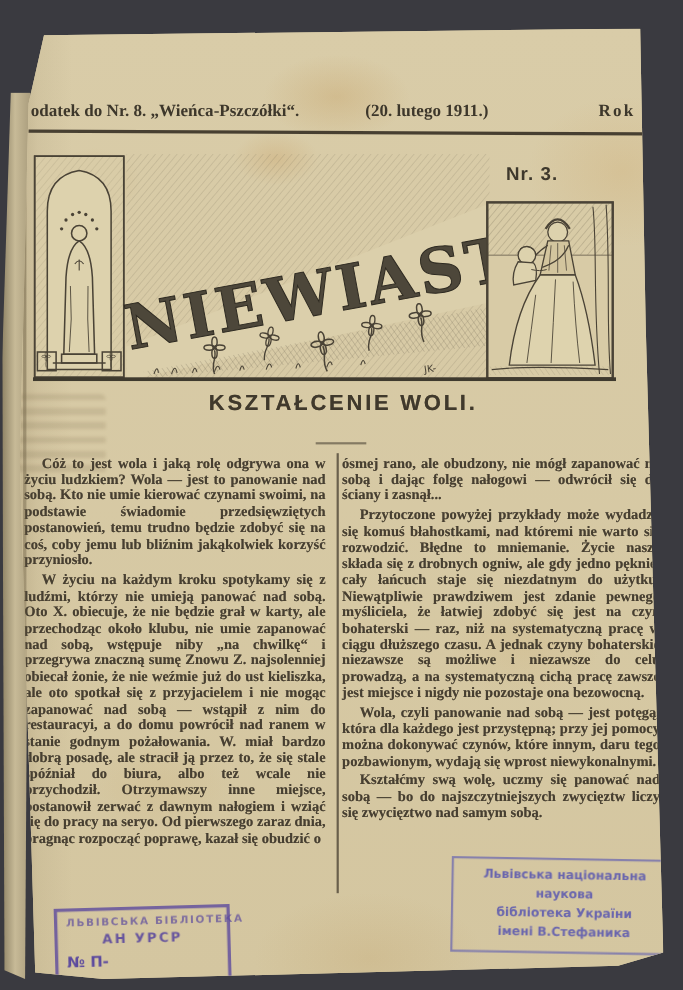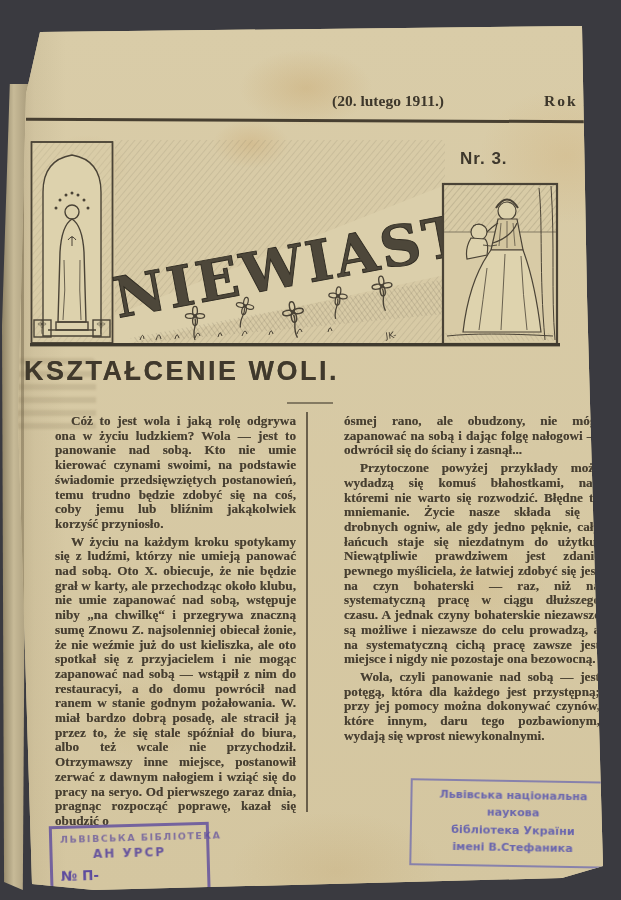--- a/index.html
+++ b/index.html
@@ -36,35 +36,35 @@
   }
   .header{position:absolute;top:66px;left:20px;right:10px;height:22px;
     font-weight:bold;font-size:15.5px;color:#3d372b;white-space:nowrap;}
   .h-left{position:absolute;left:2px;}
   .h-date{position:absolute;left:306px;}
   .h-right{position:absolute;left:518px;letter-spacing:2px;}
   .header-rule{position:absolute;top:93px;left:20px;width:566px;height:2.6px;background:#473f31;transform:rotate(0.25deg);}
 
   .masthead{position:absolute;left:24px;top:114px;width:530px;height:208px;}
 
-  .article-title{position:absolute;top:330px;left:18px;width:576px;
-    font-family:"Liberation Sans",sans-serif;font-weight:bold;font-size:27px;
+  .article-title{position:absolute;top:330px;left:18px;width:576px;text-align:center;
+    font-family:"Liberation Sans",sans-serif;font-weight:bold;font-size:20px;
     letter-spacing:2.5px;color:#40392c;text-shadow:0 0 0.6px rgba(64,57,44,0.7);}
   .title-rule{position:absolute;top:376px;left:281px;width:46px;height:1.5px;background:rgba(64,57,44,0.55);}
 
   .showthrough{position:absolute;left:6px;top:332px;width:84px;height:78px;
     background:repeating-linear-gradient(180deg, rgba(125,108,76,0.38) 0 6px, rgba(125,108,76,0) 6px 13px);
     filter:blur(1.3px);opacity:0.45;border-radius:5px;}
 
   .columns{position:absolute;top:388px;left:16px;width:578px;display:flex;gap:15px;
     font-size:13.2px;line-height:14.7px;color:#473f31;text-align:justify;font-weight:bold;
     text-shadow:0 0 0.4px rgba(71,63,49,0.55);}
   .col-left{width:274px;}
   .col-right{width:289px;}
-  .columns p{margin:0 0 3px 0;text-indent:16px;padding-left:33px;}
+  .columns p{margin:0 0 3px 0;text-indent:16px;}
   .columns p.noindent{text-indent:0;}
   .col-divider{position:absolute;top:386px;left:300px;width:1.5px;height:400px;background:rgba(64,56,42,0.72);}
 
   .stamp-right{position:absolute;top:754px;left:404px;width:198px;padding:5px 2px 9px;
     border:2px solid rgba(106,102,176,0.72);transform:rotate(1deg);text-align:center;
     color:#6a66ae;font-family:"DejaVu Sans",sans-serif;font-weight:bold;font-size:11.2px;
     line-height:1.55;filter:blur(0.3px);}
   .stamp-left{position:absolute;top:798px;left:44px;width:160px;height:92px;padding:5px 8px;
     border:3px solid rgba(92,74,158,0.8);transform:rotate(-1.6deg);
     color:#5c4a9e;font-family:"DejaVu Sans",sans-serif;font-weight:bold;filter:blur(0.4px);box-sizing:border-box;}
@@ -74,20 +74,21 @@
 </style>
 </head>
 <body>
 
 <div class="underpage"></div>
 
 <div class="page">
   <div class="crease"></div>
 
   <div class="header">
+    <span class="h-left">odatek do Nr. 8. „Wieńca-Pszczółki“.</span>
     <span class="h-date">(20. lutego 1911.)</span>
     <span class="h-right">Rok X</span>
   </div>
   <div class="header-rule"></div>
 
   <div class="masthead">
     <svg viewBox="0 0 530 208" width="530" height="208">
       <defs>
         <pattern id="hatch" width="5" height="5" patternUnits="userSpaceOnUse" patternTransform="rotate(40)">
           <line x1="0" y1="0" x2="0" y2="5" stroke="#5d5644" stroke-opacity="0.55" stroke-width="1.3"></line>
@@ -183,20 +184,21 @@
 
   <div class="columns">
     <div class="col-left">
       <p>Cóż to jest wola i jaką rolę odgrywa ona w życiu ludzkiem? Wola — jest to panowanie nad sobą. Kto nie umie kierować czynami swoimi, na podstawie świadomie przedsięwziętych postanowień, temu trudno będzie zdobyć się na coś, coby jemu lub bliźnim jakąkolwiek korzyść przyniosło.</p>
       <p>W życiu na każdym kroku spotykamy się z ludźmi, którzy nie umieją panować nad sobą. Oto X. obiecuje, że nie będzie grał w karty, ale przechodząc około klubu, nie umie zapanować nad sobą, wstępuje niby „na chwilkę“ i przegrywa znaczną sumę Znowu Z. najsolenniej obiecał żonie, że nie weźmie już do ust kieliszka, ale oto spotkał się z przyjacielem i nie mogąc zapanować nad sobą — wstąpił z nim do restauracyi, a do domu powrócił nad ranem w stanie godnym pożałowania. W. miał bardzo dobrą posadę, ale stracił ją przez to, że się stale spóźniał do biura, albo też wcale nie przychodził. Otrzymawszy inne miejsce, postanowił zerwać z dawnym nałogiem i wziąć się do pracy na seryo. Od pierwszego zaraz dnia, pragnąc rozpocząć poprawę, kazał się obudzić o</p>
     </div>
     <div class="col-right">
       <p class="noindent">ósmej rano, ale obudzony, nie mógł zapanować na sobą i dając folgę nałogowi — odwrócił się do ściany i zasnął...</p>
       <p>Przytoczone powyżej przykłady może wydadzą się komuś błahostkami, nad któremi nie warto się rozwodzić. Błędne to mniemanie. Życie nasze składa się z drobnych ogniw, ale gdy jedno pęknie, cały łańcuch staje się niezdatnym do użytku. Niewątpliwie prawdziwem jest zdanie pewnego myśliciela, że łatwiej zdobyć się jest na czyn bohaterski — raz, niż na systematyczną pracę w ciągu dłuższego czasu. A jednak czyny bohaterskie niezawsze są możliwe i niezawsze do celu prowadzą, a na systematyczną cichą pracę zawsze jest miejsce i nigdy nie pozostaje ona bezowocną.</p>
       <p>Wola, czyli panowanie nad sobą — jest potęgą, która dla każdego jest przystępną; przy jej pomocy można dokonywać czynów, które innym, daru tego pozbawionym, wydają się wprost niewykonalnymi.</p>
+      <p>Kształćmy swą wolę, uczmy się panować nad sobą — bo do najszczytniejszych zwycięztw liczy się zwycięztwo nad samym sobą.</p>
     </div>
   </div>
 
   <div class="stamp-right">
     <div>Львівська національна наукова</div>
     <div>бібліотека України</div>
     <div>імені В.Стефаника</div>
   </div>
 
   <div class="stamp-left">

